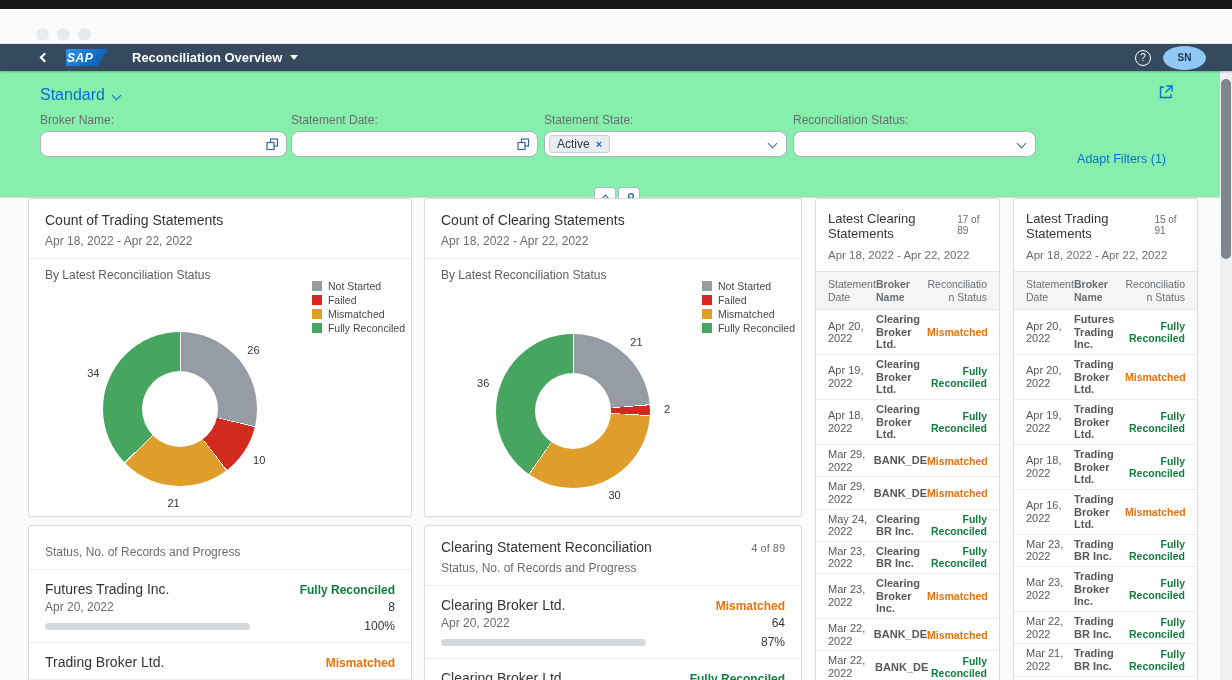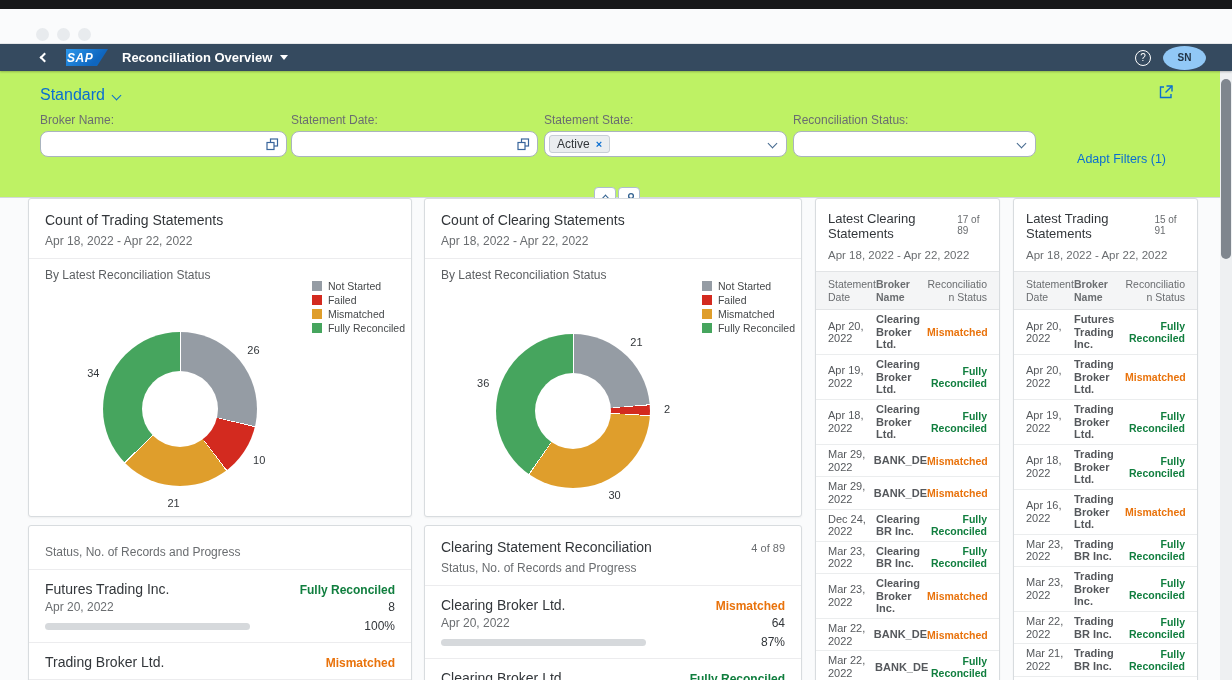--- a/index.html
+++ b/index.html
@@ -13,30 +13,30 @@
   .tl-dot { position:absolute; top:19px; width:13px; height:13px; border-radius:50%; background:#e8ebee; }
 
   
   .shell { position:relative; height:27px; background:#354a5f; display:flex; align-items:center;
     box-shadow:0 1px 2px rgba(0,0,0,.25); z-index:5; }
   .back-btn { margin-left:36px; width:16px; height:16px; display:flex; align-items:center; justify-content:center; cursor:pointer; }
   .chev-left { width:7px; height:7px; border-left:2px solid #fff; border-bottom:2px solid #fff; transform:rotate(45deg); }
   .sap-logo { margin-left:14px; width:42px; height:17px; background:linear-gradient(135deg,#2b97ec 0%,#0f66bf 70%);
     clip-path:polygon(0 0,100% 0,74% 100%,0 100%); color:#fff; font-style:italic; font-weight:bold;
     font-size:12px; letter-spacing:.5px; display:flex; align-items:center; padding-left:1px; }
-  .shell-title { margin-left:14px; color:#fff; font-size:13px; font-weight:bold; display:flex; align-items:center; gap:8px; cursor:pointer; }
+  .shell-title { margin-left:24px; color:#fff; font-size:13px; font-weight:bold; display:flex; align-items:center; gap:8px; cursor:pointer; }
   .caret-down { width:0; height:0; border-left:4px solid transparent; border-right:4px solid transparent; border-top:5px solid #fff; }
   .shell-right { margin-left:auto; display:flex; align-items:center; gap:12px; margin-right:26px; }
   .help-icon { width:16px; height:16px; border:1.4px solid #fff; border-radius:50%; color:#fff; font-size:10px;
     display:flex; align-items:center; justify-content:center; cursor:pointer; }
   .avatar { width:43px; height:24px; border-radius:50%; background:#91c8f6; color:#223548; font-size:10px;
     font-weight:bold; display:flex; align-items:center; justify-content:center; cursor:pointer; }
 
   
-  .content { position:absolute; top:71px; left:0; width:1220px; bottom:0; background:#bef264; }
+  .content { position:absolute; top:71px; left:0; width:1220px; bottom:0; background:#86efac; }
   .scrollbar { position:absolute; top:71px; right:0; width:12px; bottom:0; background:#eef0f2; }
   .scroll-thumb { position:absolute; top:8px; left:1px; width:10px; height:180px; border-radius:5px; background:#7f868e; }
 
   .variant-row { position:relative; height:44px; }
   .variant { position:absolute; left:40px; top:15px; color:#0a6ed1; font-size:16px; display:flex; align-items:center; gap:8px; cursor:pointer; }
   .chev { width:7px; height:7px; border-right:1.6px solid #44698e; border-bottom:1.6px solid #44698e; transform:rotate(45deg); }
   .chev.blue { border-color:#0a6ed1; }
   .share-btn { position:absolute; right:45px; top:12px; width:18px; height:18px; cursor:pointer; }
 
   
@@ -339,21 +339,21 @@
               <span class="c-status st-mismatched">Mismatched</span>
             </div>
 
             <div class="t-row">
               <span class="c-date">Mar 29, 2022</span>
               <span class="c-broker">BANK_DE</span>
               <span class="c-status st-mismatched">Mismatched</span>
             </div>
 
             <div class="t-row">
-              <span class="c-date">Dec 24, 2022</span>
+              <span class="c-date">May 24, 2022</span>
               <span class="c-broker">Clearing BR Inc.</span>
               <span class="c-status st-fully">Fully Reconciled</span>
             </div>
 
             <div class="t-row">
               <span class="c-date">Mar 23, 2022</span>
               <span class="c-broker">Clearing BR Inc.</span>
               <span class="c-status st-fully">Fully Reconciled</span>
             </div>
 

